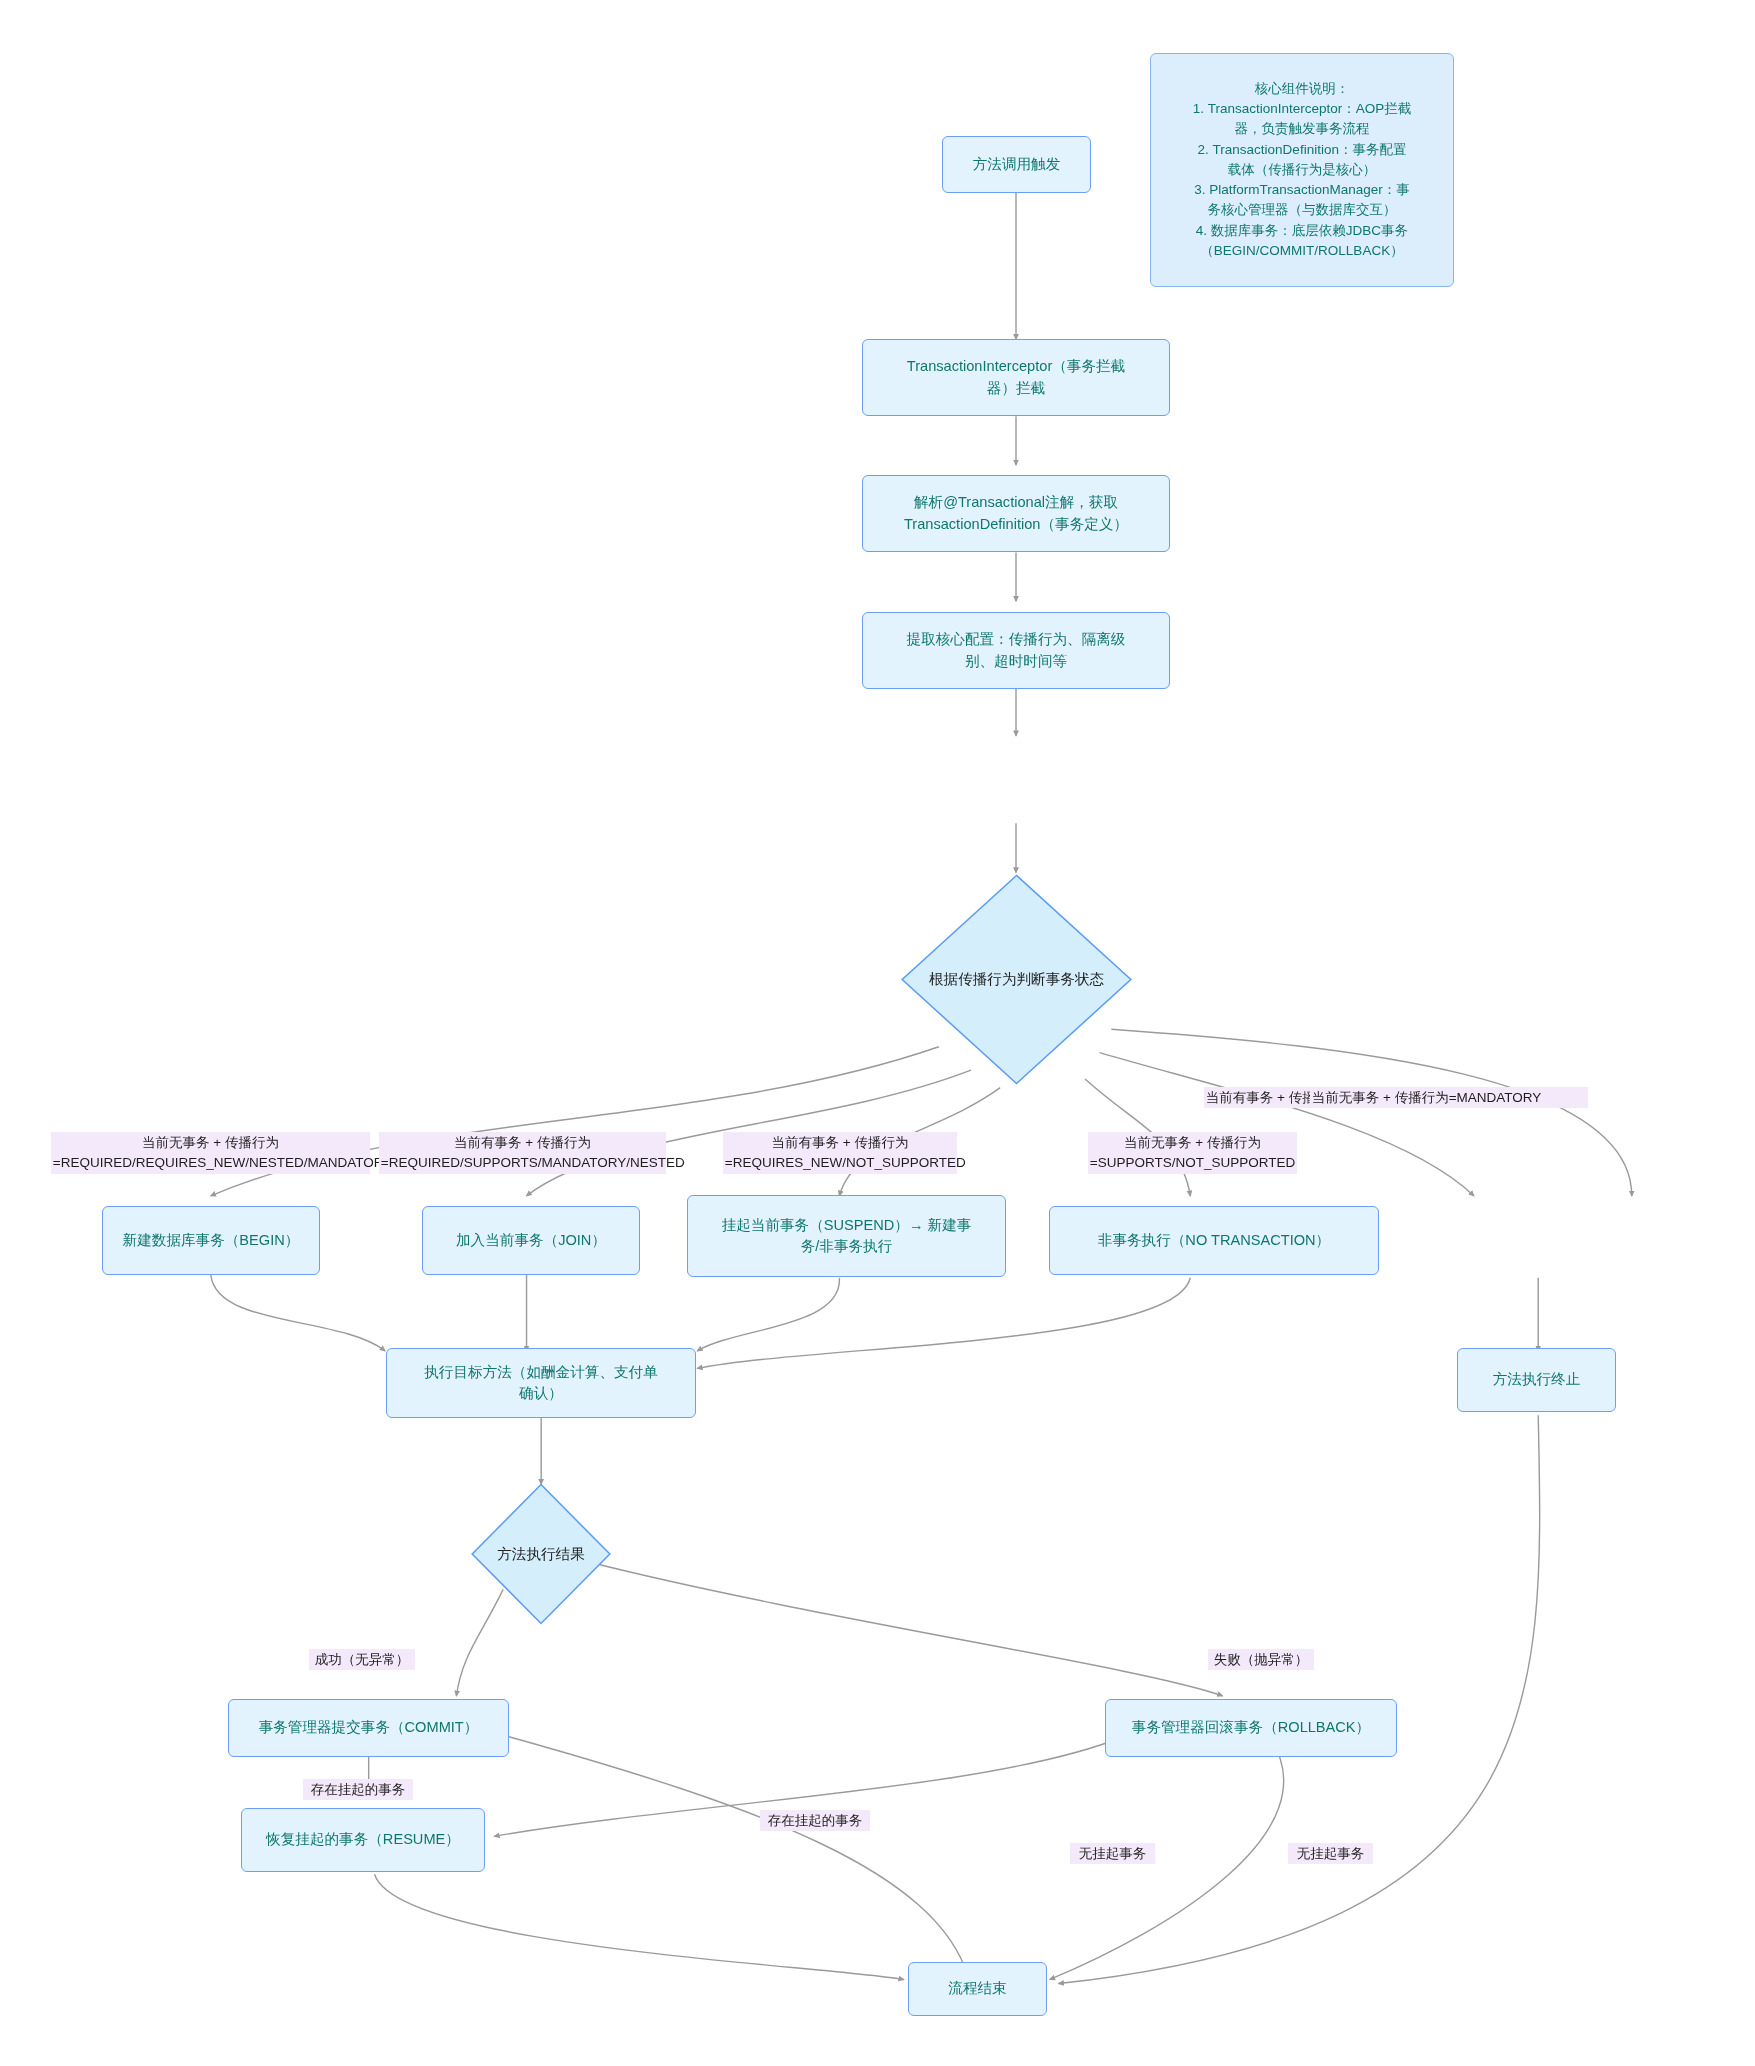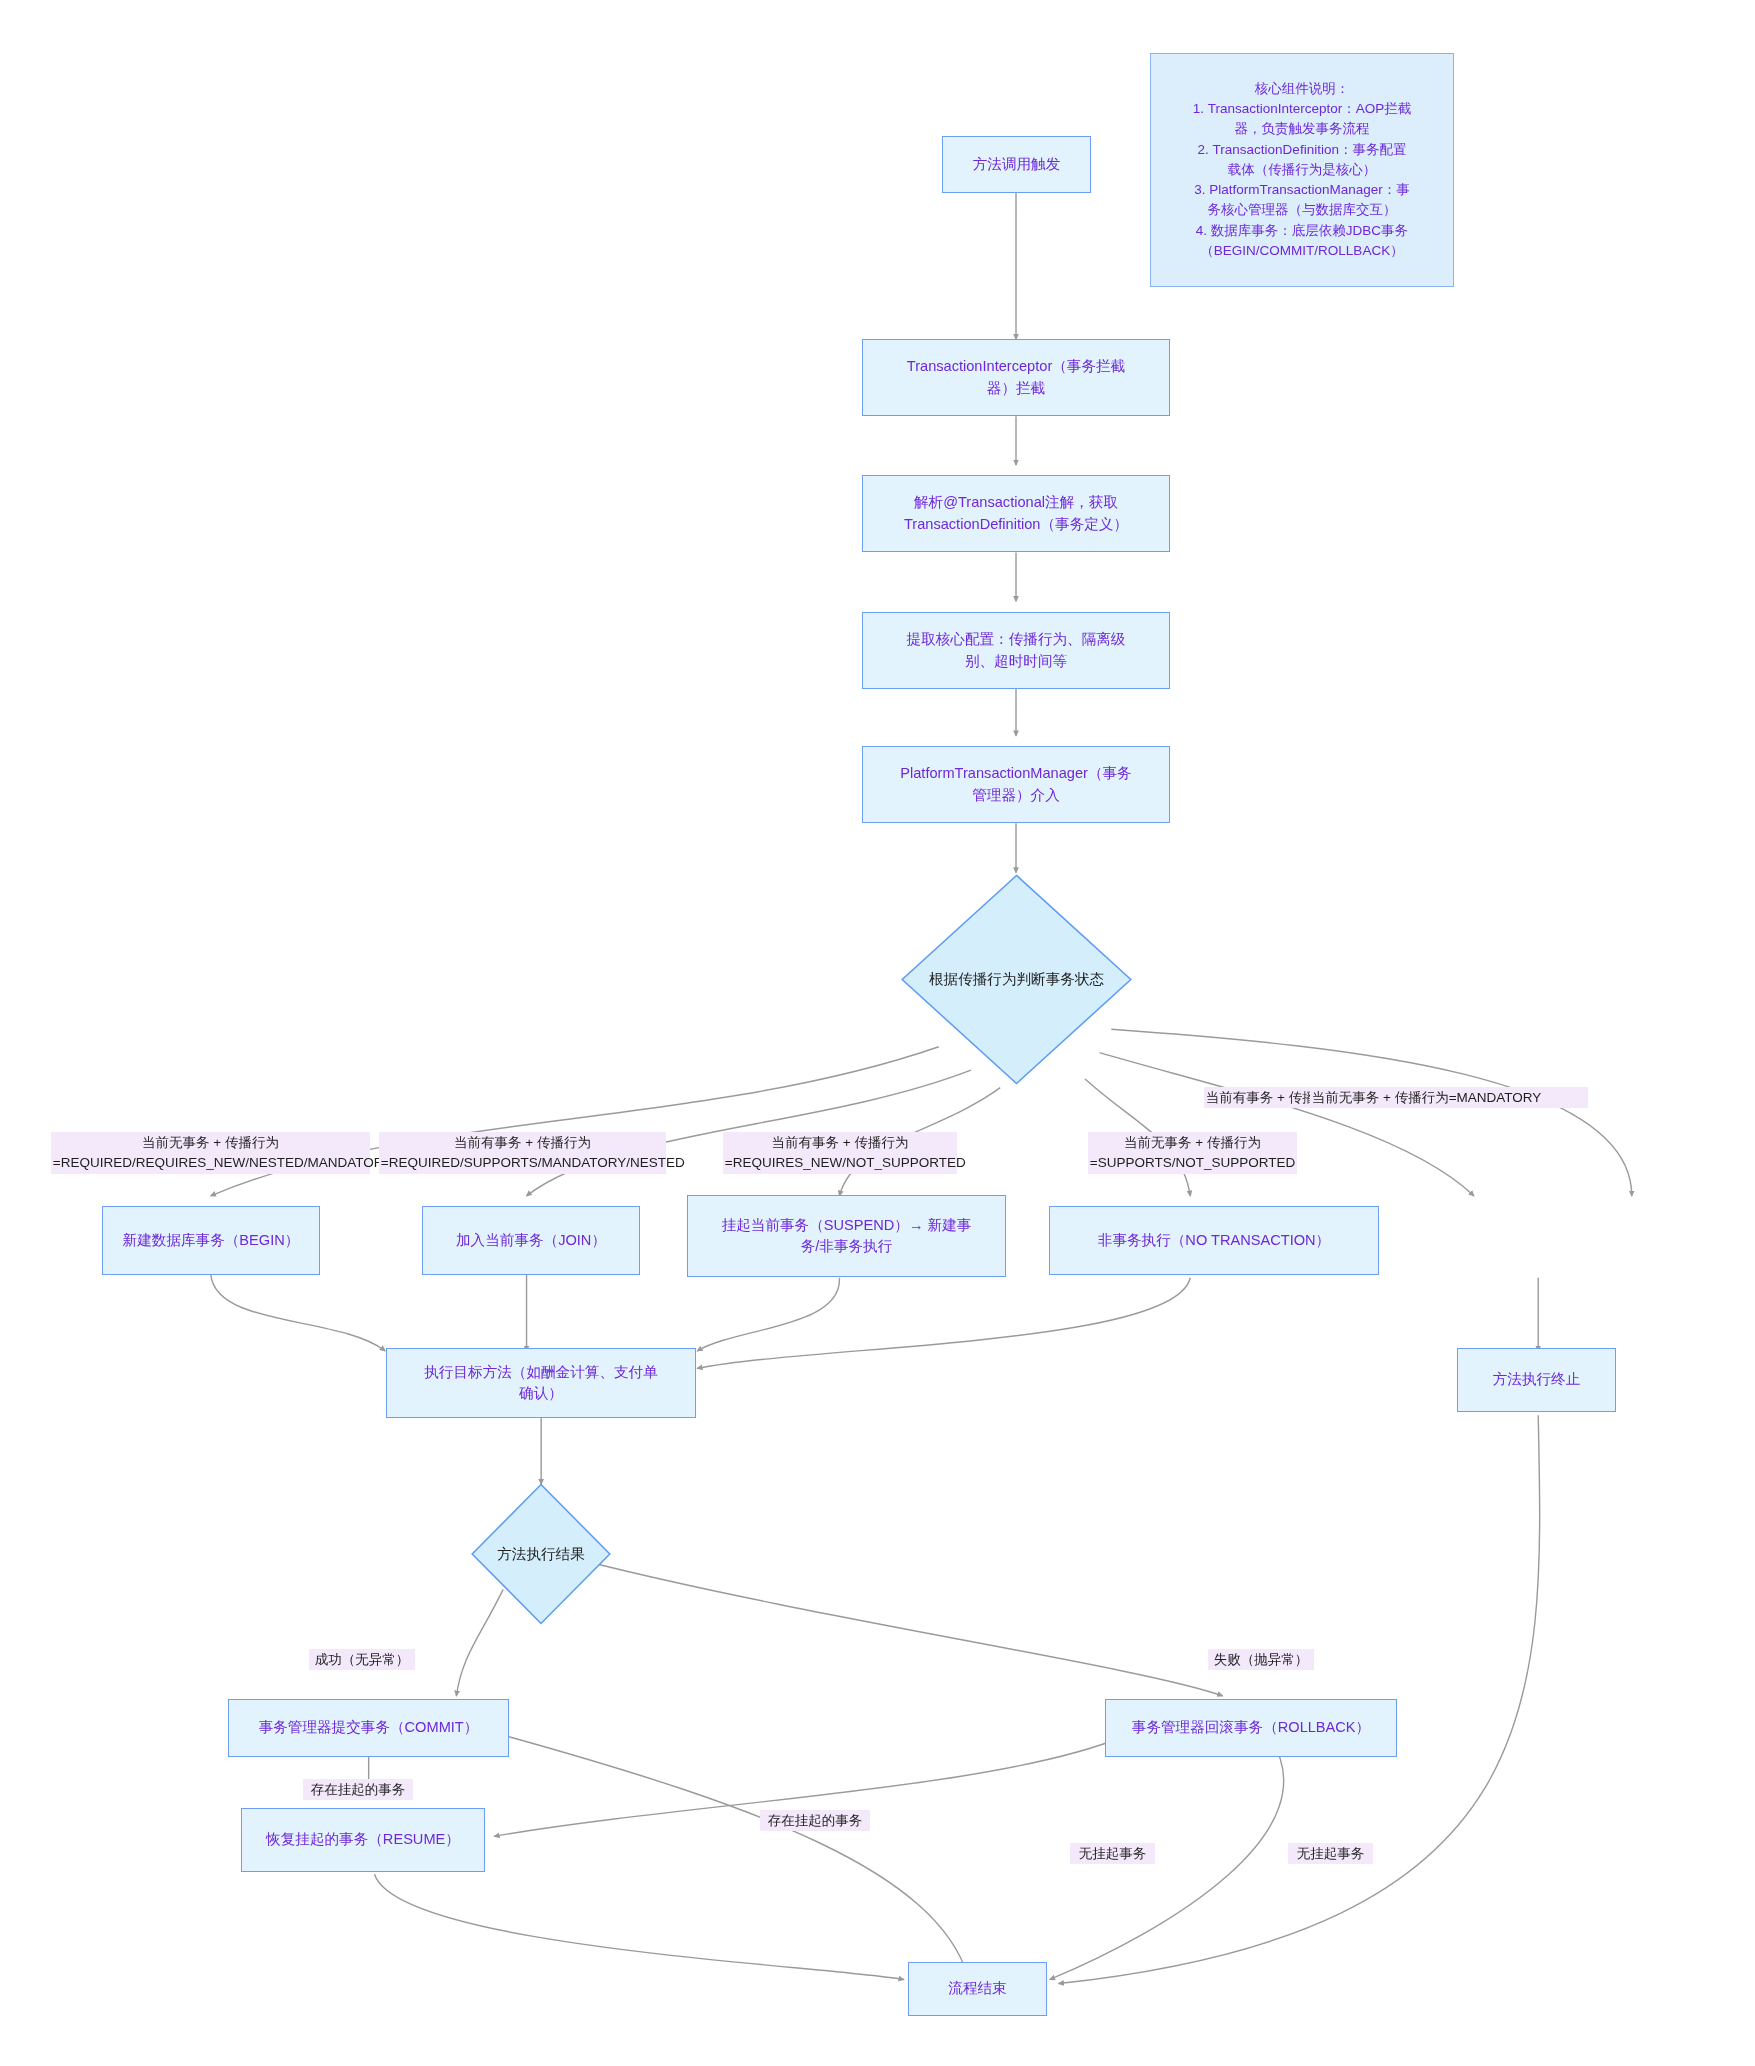--- a/index.html
+++ b/index.html
@@ -22,26 +22,26 @@
     top: 0; left: 0;
     width: 1756px;
     height: 2066px;
     pointer-events: none;
   }
   .node {
     position: absolute;
     box-sizing: border-box;
     background: #e3f3fd;
     border: 1.2px solid #6c9ef8;
-    border-radius: 0;
+    border-radius: 6px;
     display: flex;
     align-items: center;
     justify-content: center;
     text-align: center;
-    color: #6d28d9;
+    color: #0f766e;
     font-size: 14.6px;
     line-height: 1.45;
     padding: 3.5px 8.2px;
     white-space: pre-line;
   }
   .node.legend {
     background: #dceefb;
     border: 1.2px solid #8ab4f0;
     font-size: 13.5px;
     line-height: 1.5;
@@ -146,22 +146,20 @@
 
   <div class="node" style="left:862px; top:339px; width:308px; height:77px;">TransactionInterceptor（事务拦截
 器）拦截</div>
 
   <div class="node" style="left:862px; top:475px; width:308px; height:77px;">解析@Transactional注解，获取
 TransactionDefinition（事务定义）</div>
 
   <div class="node" style="left:862px; top:612px; width:308px; height:77px;">提取核心配置：传播行为、隔离级
 别、超时时间等</div>
 
-  <div class="node" style="left:862px; top:746px; width:308px; height:77px;">PlatformTransactionManager（事务
-管理器）介入</div>
 
   <div class="diamond-wrap" style="left:901px; top:874px; width:231px; height:211px;">
     <svg width="231" height="211" viewBox="0 0 395 360" xmlns="http://www.w3.org/2000/svg">
       <polygon points="197.5,2 393,180 197.5,358 2,180" fill="#d4eefc" stroke="#5b9bf5" stroke-width="2.6"></polygon>
     </svg>
     <div class="diamond-label">根据传播行为判断事务状态</div>
   </div>
 
   <div class="edge-label" style="left:51px; top:1132px; width:319px;">当前无事务 + 传播行为
 =REQUIRED/REQUIRES_NEW/NESTED/MANDATORY</div>

